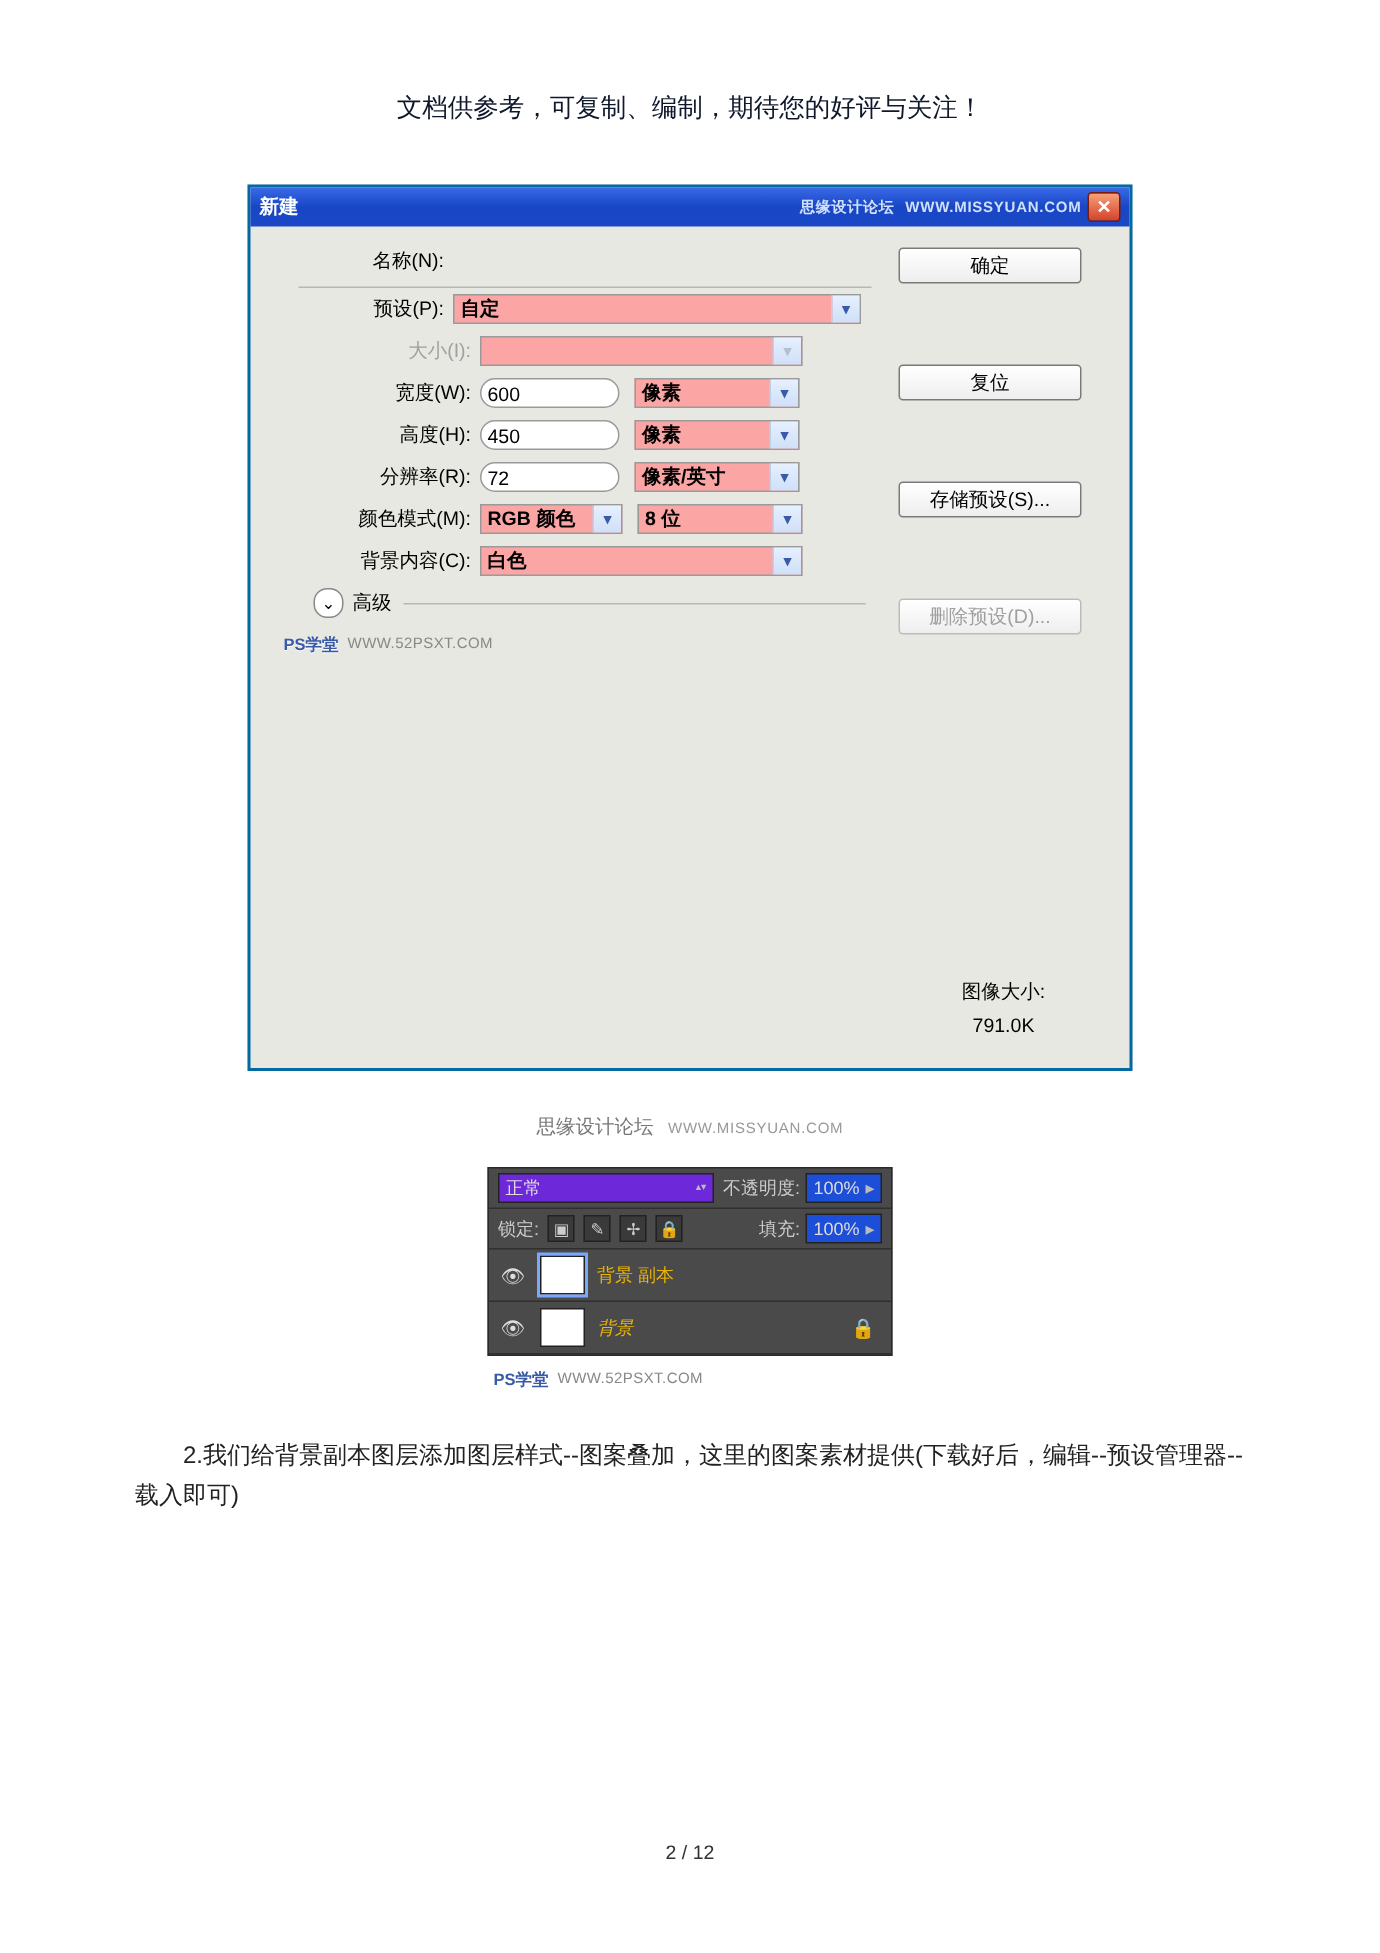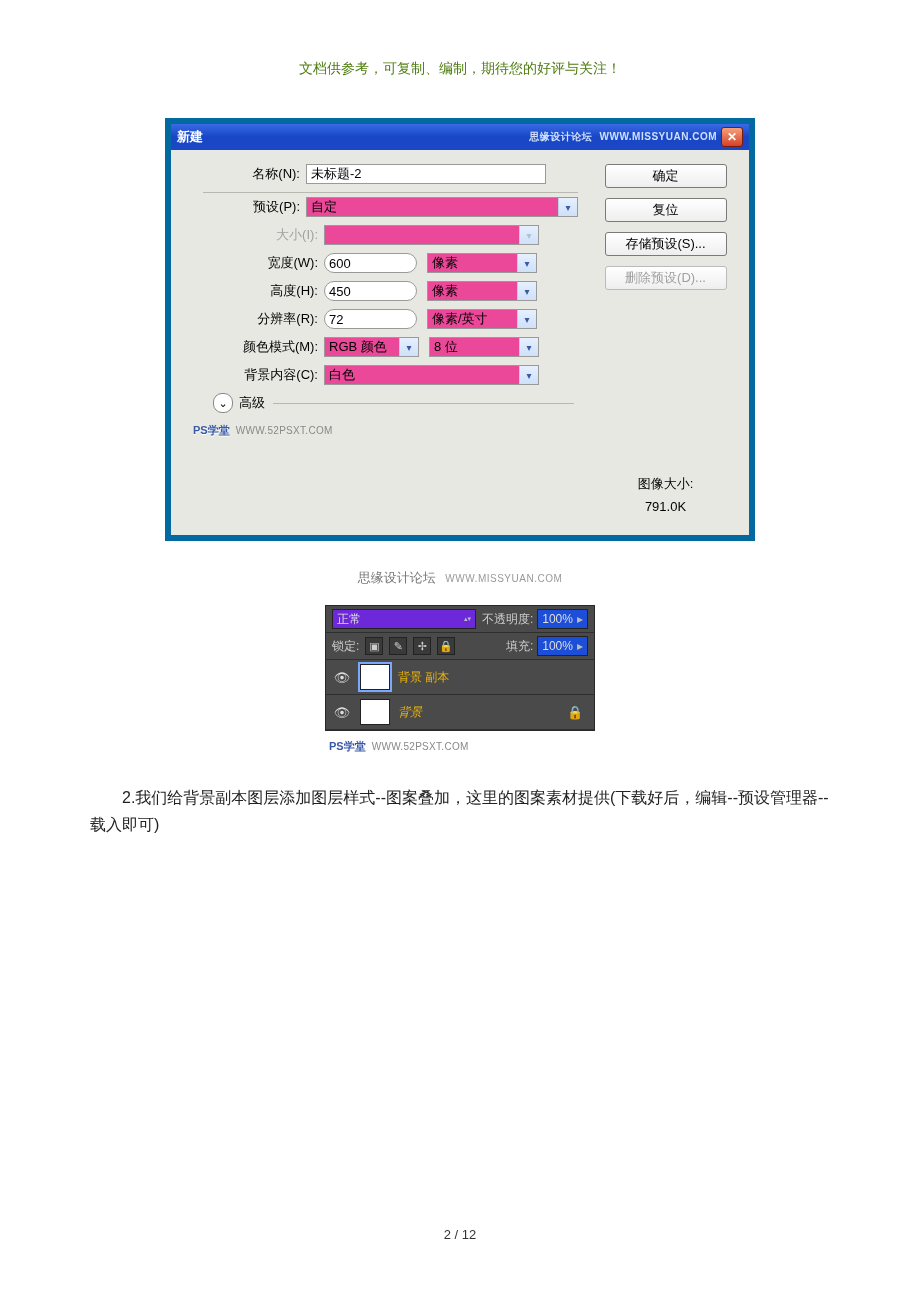--- a/index.html
+++ b/index.html
@@ -11,32 +11,32 @@
   }
   .page {
     width: 920px;
     min-height: 1302px;
     position: relative;
     box-sizing: border-box;
     padding-top: 60px;
   }
   .header-note {
     text-align: center;
-    color: #4d7c0f;
-    font-size: 14px;
+    color: #0f172a;
+    font-size: 17px;
     margin-bottom: 40px;
   }
 
   
   .dialog-wrap {
     margin: 0 auto;
     width: 590px;
   }
   .dialog {
-    border: 6px solid #0369a1;
+    border: 2px solid #0369a1;
     background: #e8e8e2;
     font-size: 13px;
     position: relative;
   }
   .titlebar {
     height: 26px;
     background: linear-gradient(to bottom, #3a6ae8 0%, #1846c4 50%, #1a48c6 100%);
     display: flex;
     align-items: center;
     padding: 0 6px;
@@ -73,21 +73,21 @@
     padding: 14px 14px 21px 14px;
   }
   .dlg-left {
     flex: 1;
   }
   .dlg-right {
     width: 140px;
     padding-left: 18px;
     display: flex;
     flex-direction: column;
-    align-items: center;
+    gap: 44px;
   }
   .btn {
     width: 120px;
     height: 22px;
     background: linear-gradient(to bottom, #ffffff, #eeeeee);
     border: 1px solid #7a7a7a;
     border-radius: 3px;
     margin-bottom: 10px;
     display: inline-flex;
     align-items: center;
@@ -116,27 +116,28 @@
     background: #fff;
     border: 1px solid #9a9a9a;
     height: 20px;
     padding: 0 4px;
     display: inline-flex;
     align-items: center;
     box-sizing: border-box;
   }
   .input.wide { width: 240px; }
   .select {
-    background: #ec4899;
+    background: #fca5a5;
     border: 1px solid #9a9a9a;
     height: 20px;
     display: inline-flex;
     align-items: center;
     box-sizing: border-box;
     position: relative;
+    font-weight: bold;
   }
   .select .val { flex: 1; padding: 0 4px; }
   .select .dd {
     width: 18px;
     height: 100%;
     border-left: 1px solid #bcd0ea;
     background: linear-gradient(to bottom, #e6f0ff, #cfe0f8);
     display: inline-flex;
     align-items: center;
     justify-content: center;
@@ -342,21 +343,20 @@
           </span>
           <span class="close-btn">✕</span>
         </span>
       </div>
 
       <div class="dlg-body">
         <div class="dlg-left">
 
           <div class="row">
             <div class="lbl">名称(N):</div>
-            <div class="input wide">未标题-2</div>
           </div>
 
           <div class="group-border" style="padding-top:4px;">
 
             <div class="row">
               <div class="lbl" style="width:97px">预设(P):</div>
               <div class="select" style="width:272px">
                 <span class="val">自定</span>
                 <span class="dd">▾</span>
               </div>

